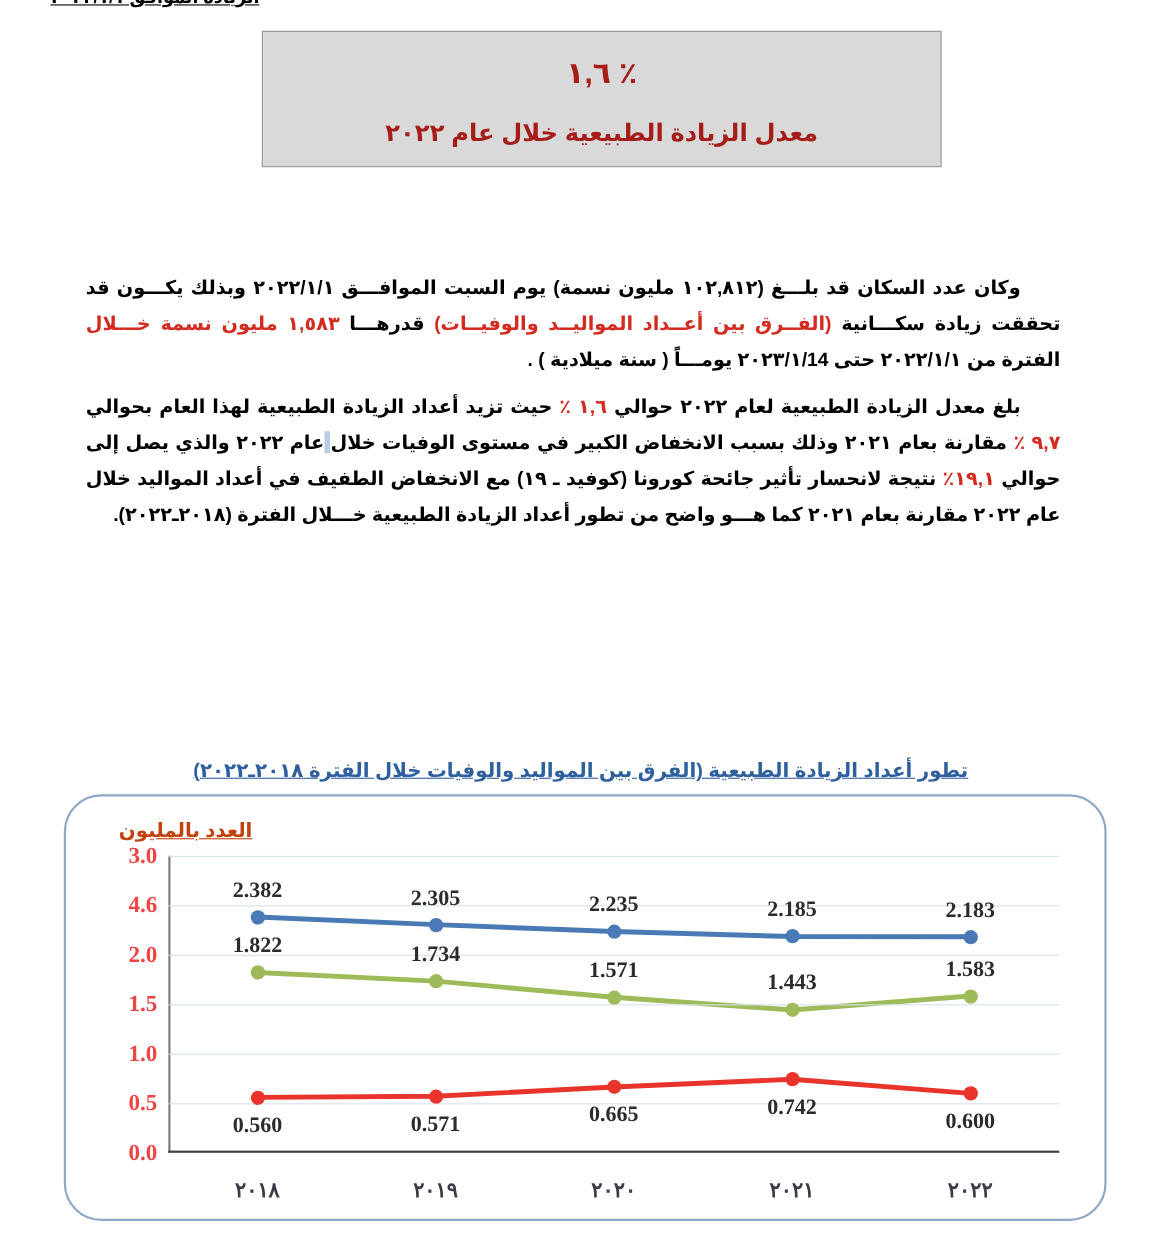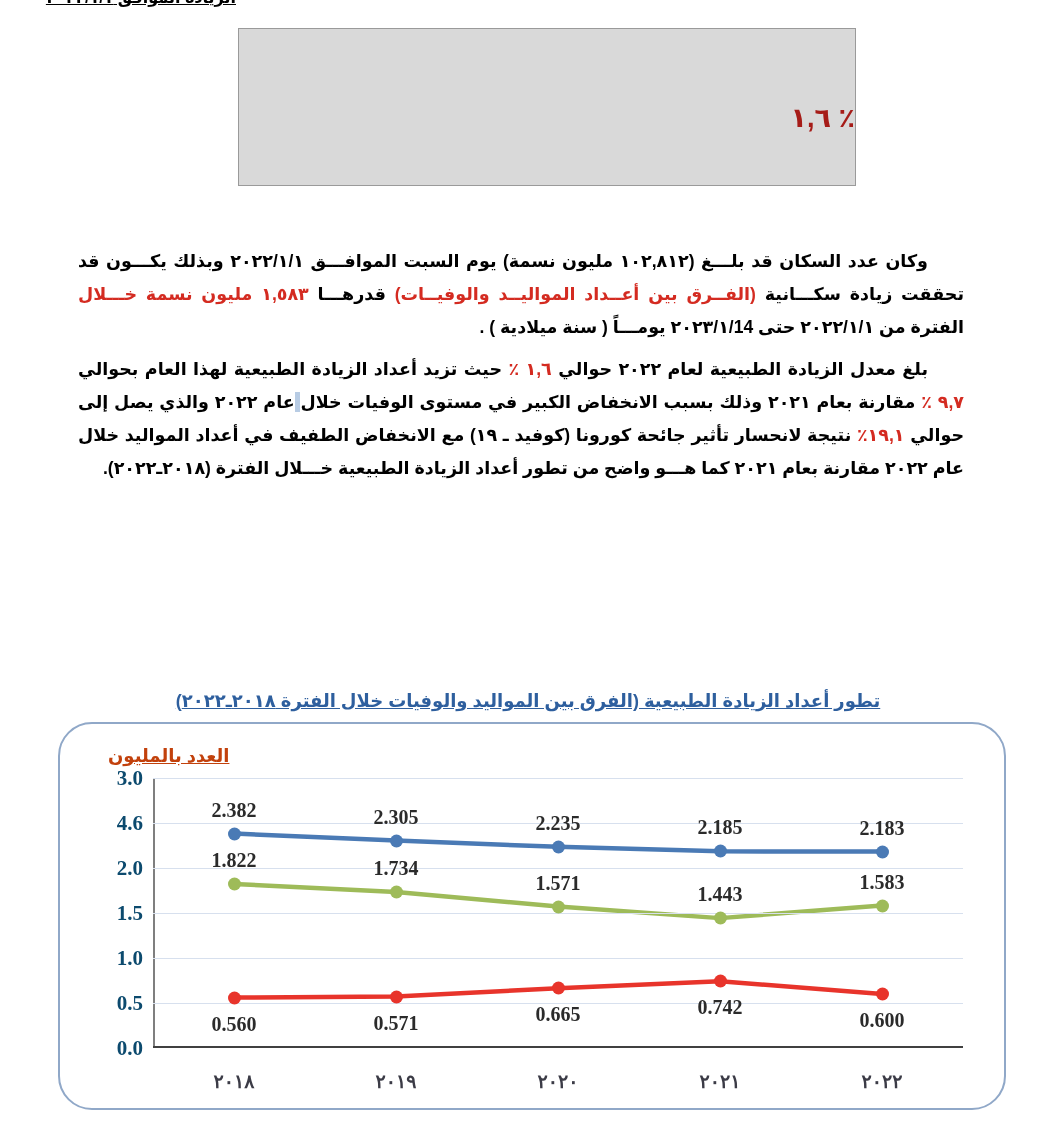--- a/index.html
+++ b/index.html
@@ -34,25 +34,25 @@
     direction: rtl;
     text-align: right;
   }
 
   
   .headline-box {
     position: absolute;
     left: 238px;
     top: 28px;
     width: 618px;
-    height: 158px;
+    height: 124px;
     background: #d9d9d9;
     border: 1px solid #9a9a9a;
     display: flex;
-    flex-direction: row;
+    flex-direction: column;
     align-items: center;
     justify-content: flex-start;
     box-sizing: border-box;
     padding-top: 22px;
   }
   .headline-rate {
     color: #a61c18;
     font-family: "Liberation Sans", "DejaVu Sans", sans-serif;
     font-weight: bold;
     font-size: 27px;
@@ -146,21 +146,21 @@
     height: 270px;
   }
   .ytick {
     position: absolute;
     right: 100%;
     margin-right: 10px;
     transform: translateY(-50%);
     font-family: "Liberation Serif", "DejaVu Serif", serif;
     font-weight: bold;
     font-size: 21px;
-    color: #0c4a6e;
+    color: #ef4444;
     white-space: nowrap;
   }
   .gridline {
     position: absolute;
     left: 0;
     width: 100%;
     height: 1px;
     background: #d7e0ee;
   }
   .axis-y-line {
@@ -219,20 +219,21 @@
 </style>
 </head>
 <body>
 
 <div class="page-header">
   <div class="page-header-text">الزيادة الموافق ٢٠٢٣/١/١</div>
 </div>
 
 <div class="headline-box">
   <div class="headline-rate">٪ ١,٦</div>
+  <div class="headline-caption">معدل الزيادة الطبيعية خلال عام ٢٠٢٢</div>
 </div>
 
 <div class="body-area">
 
 
   <p class="para"><span>وكان عدد السكان قد بلـــغ (١٠٢,٨١٢ مليون نسمة) يوم السبت الموافـــق ٢٠٢٢/١/١ وبذلك يكـــون قد تحققت زيادة سكـــانية </span><span class="red">(الفــرق بين أعــداد المواليــد والوفيــات)</span><span> قدرهـــا </span><span class="red">١,٥٨٣ مليون نسمة خـــلال</span><span> الفترة من ٢٠٢٢/١/١ حتى ٢٠٢٣/١/14 يومـــاً ( سنة ميلادية ) .</span></p>
 
   <p class="para"><span>بلغ معدل الزيادة الطبيعية لعام ٢٠٢٢ حوالي </span><span class="red">١,٦ ٪</span><span> حيث تزيد أعداد الزيادة الطبيعية لهذا العام بحوالي </span><span class="red">٩,٧ ٪</span><span> مقارنة بعام ٢٠٢١ وذلك بسبب الانخفاض الكبير في مستوى الوفيات خلال</span><span class="sel"> </span><span>عام ٢٠٢٢ والذي يصل إلى حوالي </span><span class="red">١٩,١٪</span><span> نتيجة لانحسار تأثير جائحة كورونا (كوفيد ـ ١٩) مع الانخفاض الطفيف في أعداد المواليد خلال عام ٢٠٢٢ مقارنة بعام ٢٠٢١ كما هـــو واضح من تطور أعداد الزيادة الطبيعية خـــلال الفترة (٢٠١٨ـ٢٠٢٢).</span></p>
 
 </div>

